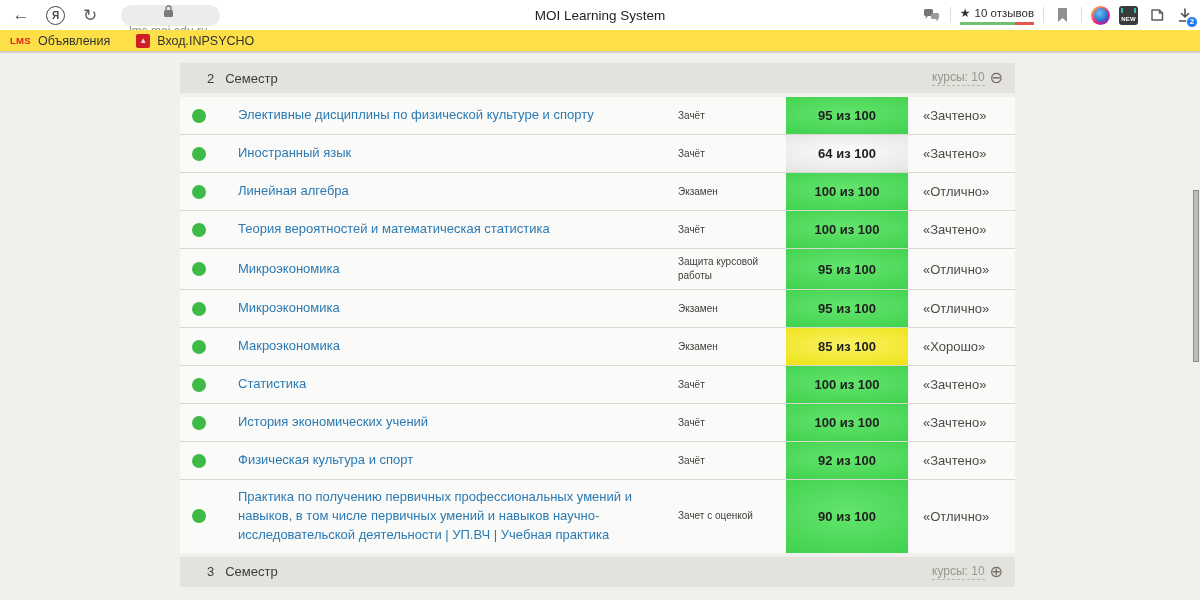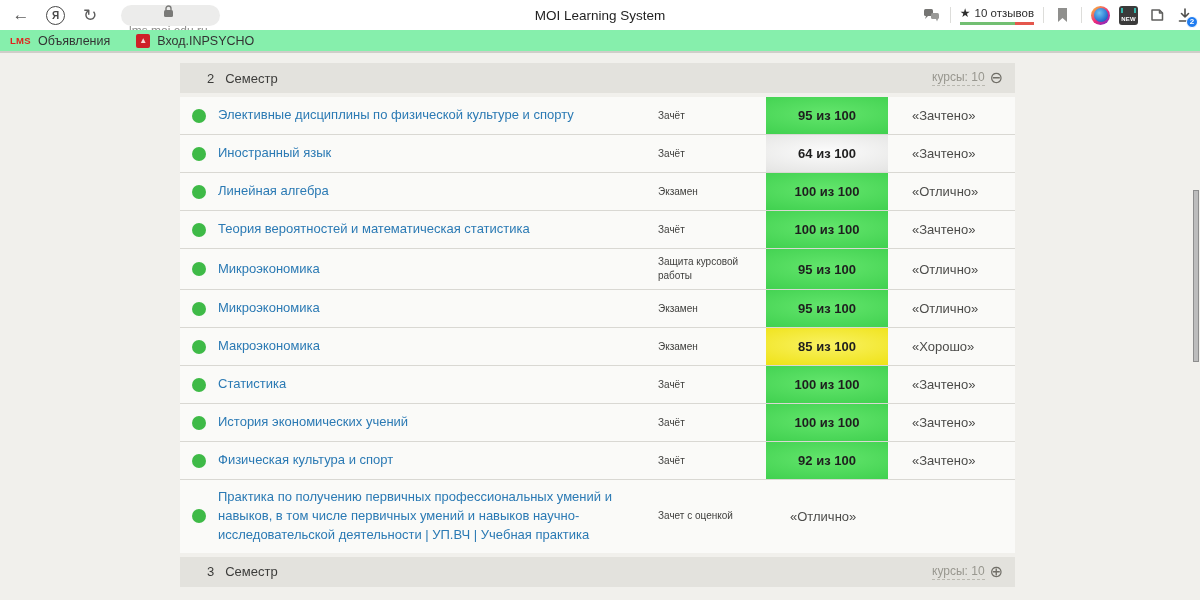--- a/index.html
+++ b/index.html
@@ -36,21 +36,21 @@
   .new-ext { width:19px; height:19px; background:#3a3a3a; border-radius:3px; position:relative;
              display:flex; align-items:flex-end; justify-content:center; }
   .new-ext .marks { position:absolute; top:2px; left:2px; right:2px; height:5px;
                     border-left:2px solid #35b9ad; border-right:2px solid #35b9ad; }
   .new-ext .txt { color:#fff; font-size:6px; font-weight:bold; margin-bottom:2.5px; letter-spacing:.2px; }
   .dl-badge { position:absolute; right:-4px; bottom:-3px; width:12px; height:12px; border-radius:50%;
               background:#1f7cf0; color:#fff; font-size:8px; font-weight:bold;
               display:flex; align-items:center; justify-content:center; border:1.5px solid #fff; }
 
   
-  .bookmarks { position:absolute; top:30px; left:0; width:1200px; height:23px; background:#86efac;
+  .bookmarks { position:absolute; top:30px; left:0; width:1200px; height:23px; background:#fde047;
                border-bottom:2px solid #cfcec9; display:flex; align-items:center; gap:26px;
                padding:0 10px; z-index:5; }
   .bm-item { display:flex; align-items:center; gap:7px; cursor:pointer; }
   .bm-label { font-size:12.5px; color:#333; }
   .lms-fav { color:#e0231e; font-weight:bold; font-size:9.5px; letter-spacing:.3px; }
   .red-fav { width:14px; height:14px; background:#ce2127; border-radius:2px;
              display:flex; align-items:center; justify-content:center; }
   .red-fav span { color:#f6d9d6; font-size:8px; line-height:1; }
 
   
@@ -65,29 +65,29 @@
                   text-decoration:none; cursor:pointer; line-height:1.25; }
   .toggle-icon { font-size:16px; color:#716f68; cursor:pointer; line-height:1; }
 
   .rows { margin:4px 0; }
   .row { display:flex; align-items:stretch; background:#fafaf8; border-bottom:1px solid #d9d8d3;
          min-height:38px; }
   .row:last-child { border-bottom:none; }
   .c-dot { width:38px; display:flex; align-items:center; justify-content:center; flex:none; }
   .dot { width:14px; height:14px; border-radius:50%; background:#3eba47; }
   .c-name { width:440px; flex:none; display:flex; align-items:center; padding:8px 22px 8px 0;
-            font-size:13px; line-height:1.45; color:#2b7ab4; text-decoration:none; cursor:pointer; }
+            font-size:13px; line-height:1.45; color:#2b7ab4; text-decoration:none; cursor:pointer;margin-left:20px; }
   .c-type { width:108px; flex:none; display:flex; align-items:center; padding:6px 4px 6px 0;
             font-size:10px; line-height:1.4; color:#3f3f3d; }
   .c-score { width:122px; flex:none; display:flex; align-items:center; justify-content:center;
              font-size:13px; font-weight:bold; color:#1e1e1e; text-align:center; }
   .c-score[data-color="green"]  { background:radial-gradient(120% 95% at 50% 45%, #63e56c 0%, #41d150 70%, #3aca4a 100%); }
   .c-score[data-color="yellow"] { background:radial-gradient(120% 95% at 50% 45%, #f9f262 0%, #efe218 70%, #e7da0e 100%); }
   .c-score[data-color="gray"]   { background:radial-gradient(120% 95% at 50% 45%, #fcfcfc 0%, #e6e6e5 65%, #cbcbca 100%); }
-  .c-grade { flex:1; display:flex; align-items:center; padding-left:24px;
+  .c-grade { flex:1; display:flex; align-items:center; padding-left:15px;
              font-size:13px; color:#4c4c4a; }
 
   .scroll-thumb { position:absolute; right:1px; top:135px; width:6px; height:172px;
                   background:#bdbdbd; border:1px solid #8e8e8e; }
 </style>
 </head>
 <body>
 
 <div class="chrome">
   <div class="chrome-left">
@@ -287,20 +287,21 @@
         <div class="c-score" data-color="green">92 из 100</div>
         <div class="c-grade">«Зачтено»</div>
       </div>
 
       <div class="row">
         <div class="c-dot">
             <span class="dot"></span>
           </div>
         <a class="c-name">Практика по получению первичных профессиональных умений и навыков, в том числе первичных умений и навыков научно-исследовательской деятельности | УП.ВЧ | Учебная практика</a>
         <div class="c-type">Зачет с оценкой</div>
+        <div class="c-score" data-color="green">90 из 100</div>
         <div class="c-grade">«Отлично»</div>
       </div>
 
     </div>
 
     <div class="sec-header">
       <span class="sec-num">3</span>
       <span>Семестр</span>
       <span class="sec-right">
         <a class="courses-link">курсы: 10</a>

